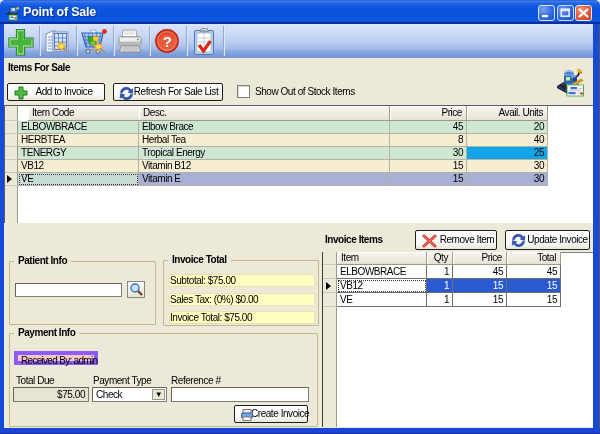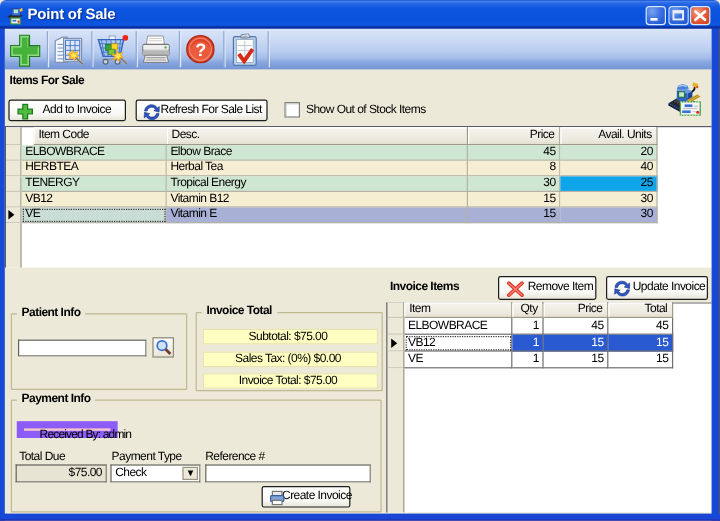--- a/index.html
+++ b/index.html
@@ -24,21 +24,21 @@
 
 #tgrid{left:4px;top:105px;width:589px;height:118px;background:#fff;border-left:1px solid #5a5a6a;border-top:1px solid #5a5a6a}
 .hcell{background:linear-gradient(180deg,#f6f4ee 0%,#ebe8dc 80%,#e2deD0 100%);border-right:1px solid #9d9a88;border-bottom:1px solid #9d9a88;box-shadow:inset 1px 1px 0 #fff;font-size:10px;line-height:14px;padding:0 4px;white-space:nowrap;overflow:hidden}
 .cell{font-size:10px;line-height:12px;padding:0 3px;border-right:1px solid #b4b2a6;border-bottom:1px solid #b4b2a6;white-space:nowrap;overflow:hidden}
 .num{text-align:right}
 #igrid{left:322px;top:252px;width:271px;height:175px;background:#fff;border-left:1px solid #3a3a3a;border-top:1px solid #808080}
 .gut{background:#ece9d8;border-right:1px solid #9d9a88;border-bottom:1px solid #cdc9b8}
 .arrow{width:0;height:0;border-left:5px solid #000;border-top:4px solid transparent;border-bottom:4px solid transparent}
 .sunken{border:1px solid #7f7d75;border-top-color:#636258;border-left-color:#636258;background:#fff}
 .icell{border-right-color:#6f6f6f !important;border-bottom-color:#6f6f6f !important}
-.ylw{background:#ffffc2;border:1px solid #e6e2b8;font-size:10px;text-align:center;padding-right:4px}
+.ylw{background:#ffffc2;border:1px solid #e6e2b8;font-size:10px;text-align:left;padding-right:4px}
 </style></head>
 <body>
 <div class="abs" id="titlebar"></div>
 <div class="abs" id="title-text">Point of Sale</div>
 
 <svg class="abs" style="left:5px;top:5px" width="16" height="16" viewBox="0 0 16 16">
  <polygon points="1,9 8,5 14,8 7,12" fill="#2b2b2b"></polygon>
  <rect x="5" y="2" width="7" height="6" fill="#3a6fd8" stroke="#1b3a80" stroke-width="0.5"></rect>
  <rect x="6.5" y="3" width="3.5" height="3" fill="#bfe0c8"></rect>
  <polygon points="11,3 13.5,1.5 14,4 12,5" fill="#e8c23a"></polygon>
@@ -229,30 +229,30 @@
 
 <div class="abs gb" style="left:163px;top:260px;width:156px;height:66px">
  <div class="gb-label">Invoice Total</div>
  <div class="abs ylw" style="left:5px;top:13px;width:146px;height:13px;line-height:12px">Subtotal: $75.00</div>
  <div class="abs ylw" style="left:5px;top:32px;width:146px;height:13px;line-height:12px">Sales Tax: (0%) $0.00</div>
  <div class="abs ylw" style="left:5px;top:50px;width:146px;height:13px;line-height:12px">Invoice Total: $75.00</div>
 </div>
 
 <div class="abs gb" style="left:9px;top:333px;width:309px;height:94px">
  <div class="gb-label">Payment Info</div>
- <div class="abs" style="left:4px;top:17px;width:84px;height:14px;background:#f6c6cc;border:6px solid #8b5cf6;font-size:10px;letter-spacing:-0.7px;line-height:12px;padding-left:13px;white-space:nowrap">Received By: admin</div>
+ <div class="abs" style="left:4px;top:17px;width:84px;height:14px;background:#f6c6cc;border:4px solid #8b5cf6;font-size:10px;letter-spacing:-0.7px;line-height:12px;padding-left:3px;white-space:nowrap">Received By: admin</div>
  <div class="abs" style="left:6px;top:41px">Total Due</div>
  <div class="abs sunken" style="left:3px;top:53px;width:76px;height:15px;background:#e8e4d4;text-align:right;line-height:13px;padding-right:3px">$75.00</div>
  <div class="abs" style="left:83px;top:41px">Payment Type</div>
  <div class="abs sunken" style="left:82px;top:53px;width:75px;height:15px;line-height:13px;padding-left:3px">Check
   <div class="abs" style="right:1px;top:1px;width:13px;height:11px;background:#ece9d8;border:1px solid #9a978a;text-align:center;line-height:9px;font-size:8px">▼</div>
  </div>
  <div class="abs" style="left:161px;top:41px">Reference #</div>
  <div class="abs sunken" style="left:161px;top:53px;width:138px;height:15px"></div>
- <div class="abs btn" style="left:208px;top:71px;width:74px;height:18px">
+ <div class="abs btn" style="left:224px;top:71px;width:74px;height:18px">
   <svg style="position:absolute;left:5px;top:2px" width="14" height="14" viewBox="0 0 14 14">
         <rect x="3" y="1.5" width="8" height="4" fill="#e8e8e8" stroke="#777"></rect>
         <rect x="1.5" y="5" width="11" height="5" rx="1" fill="#7ba3d8" stroke="#3a5f9e"></rect>
         <rect x="3" y="9" width="8" height="3.5" fill="#fff" stroke="#777"></rect>
       </svg>
   <span style="padding-left:16px">Create Invoice</span>
     </div>
 </div>
 
 <div class="abs bold" style="left:325px;top:234px">Invoice Items</div>

